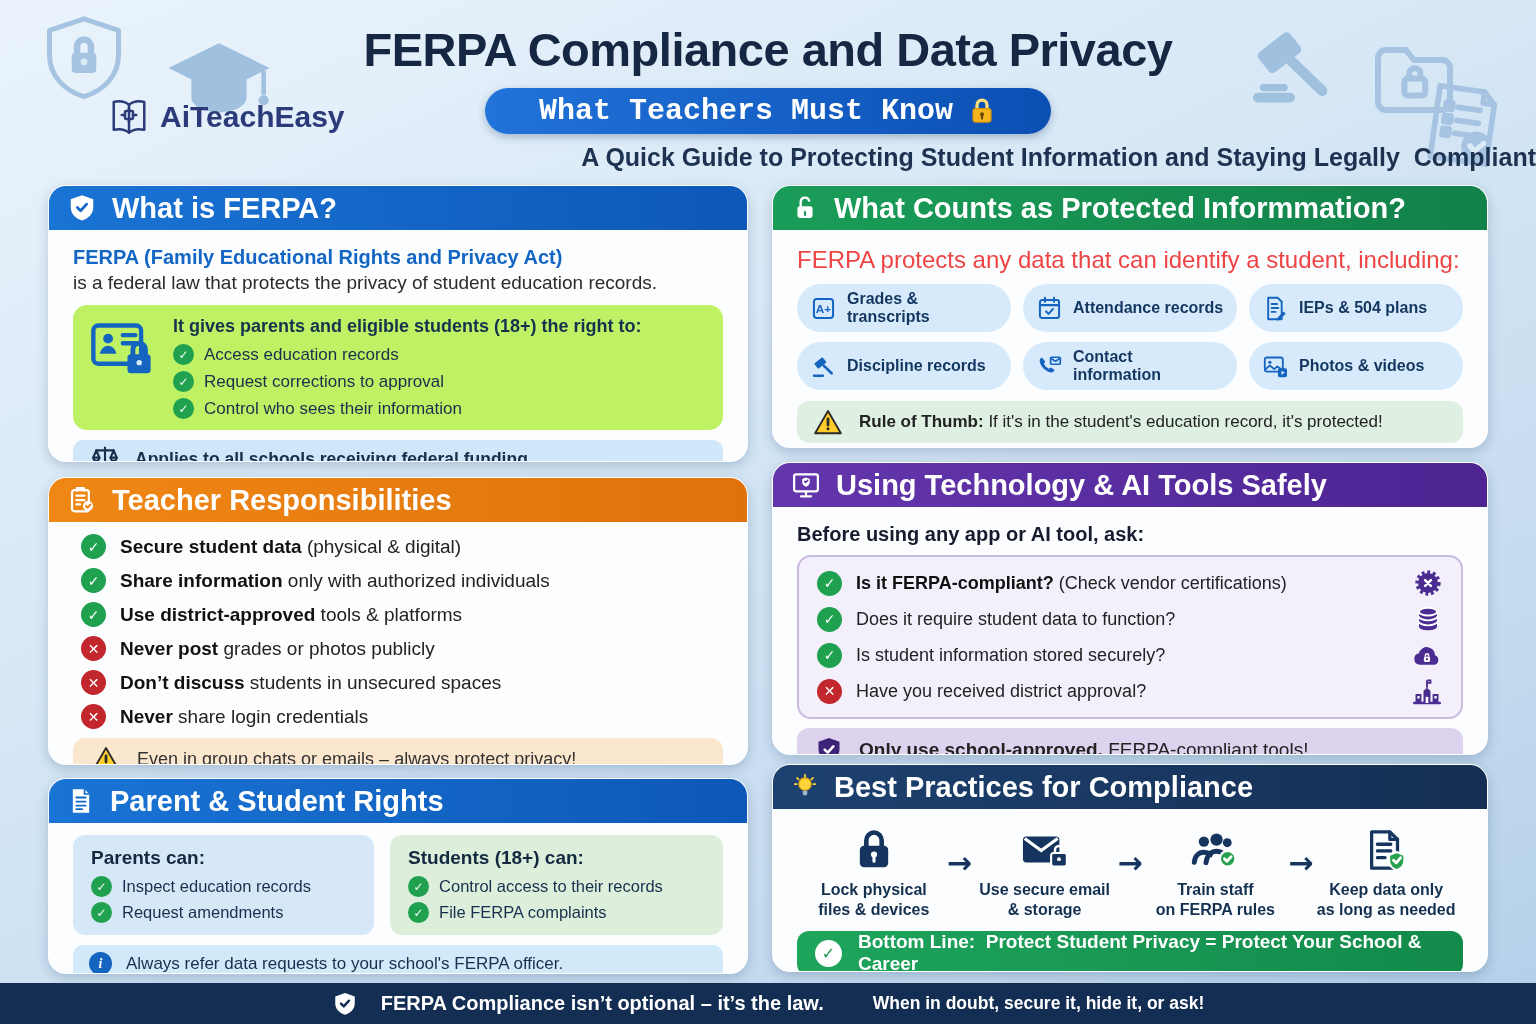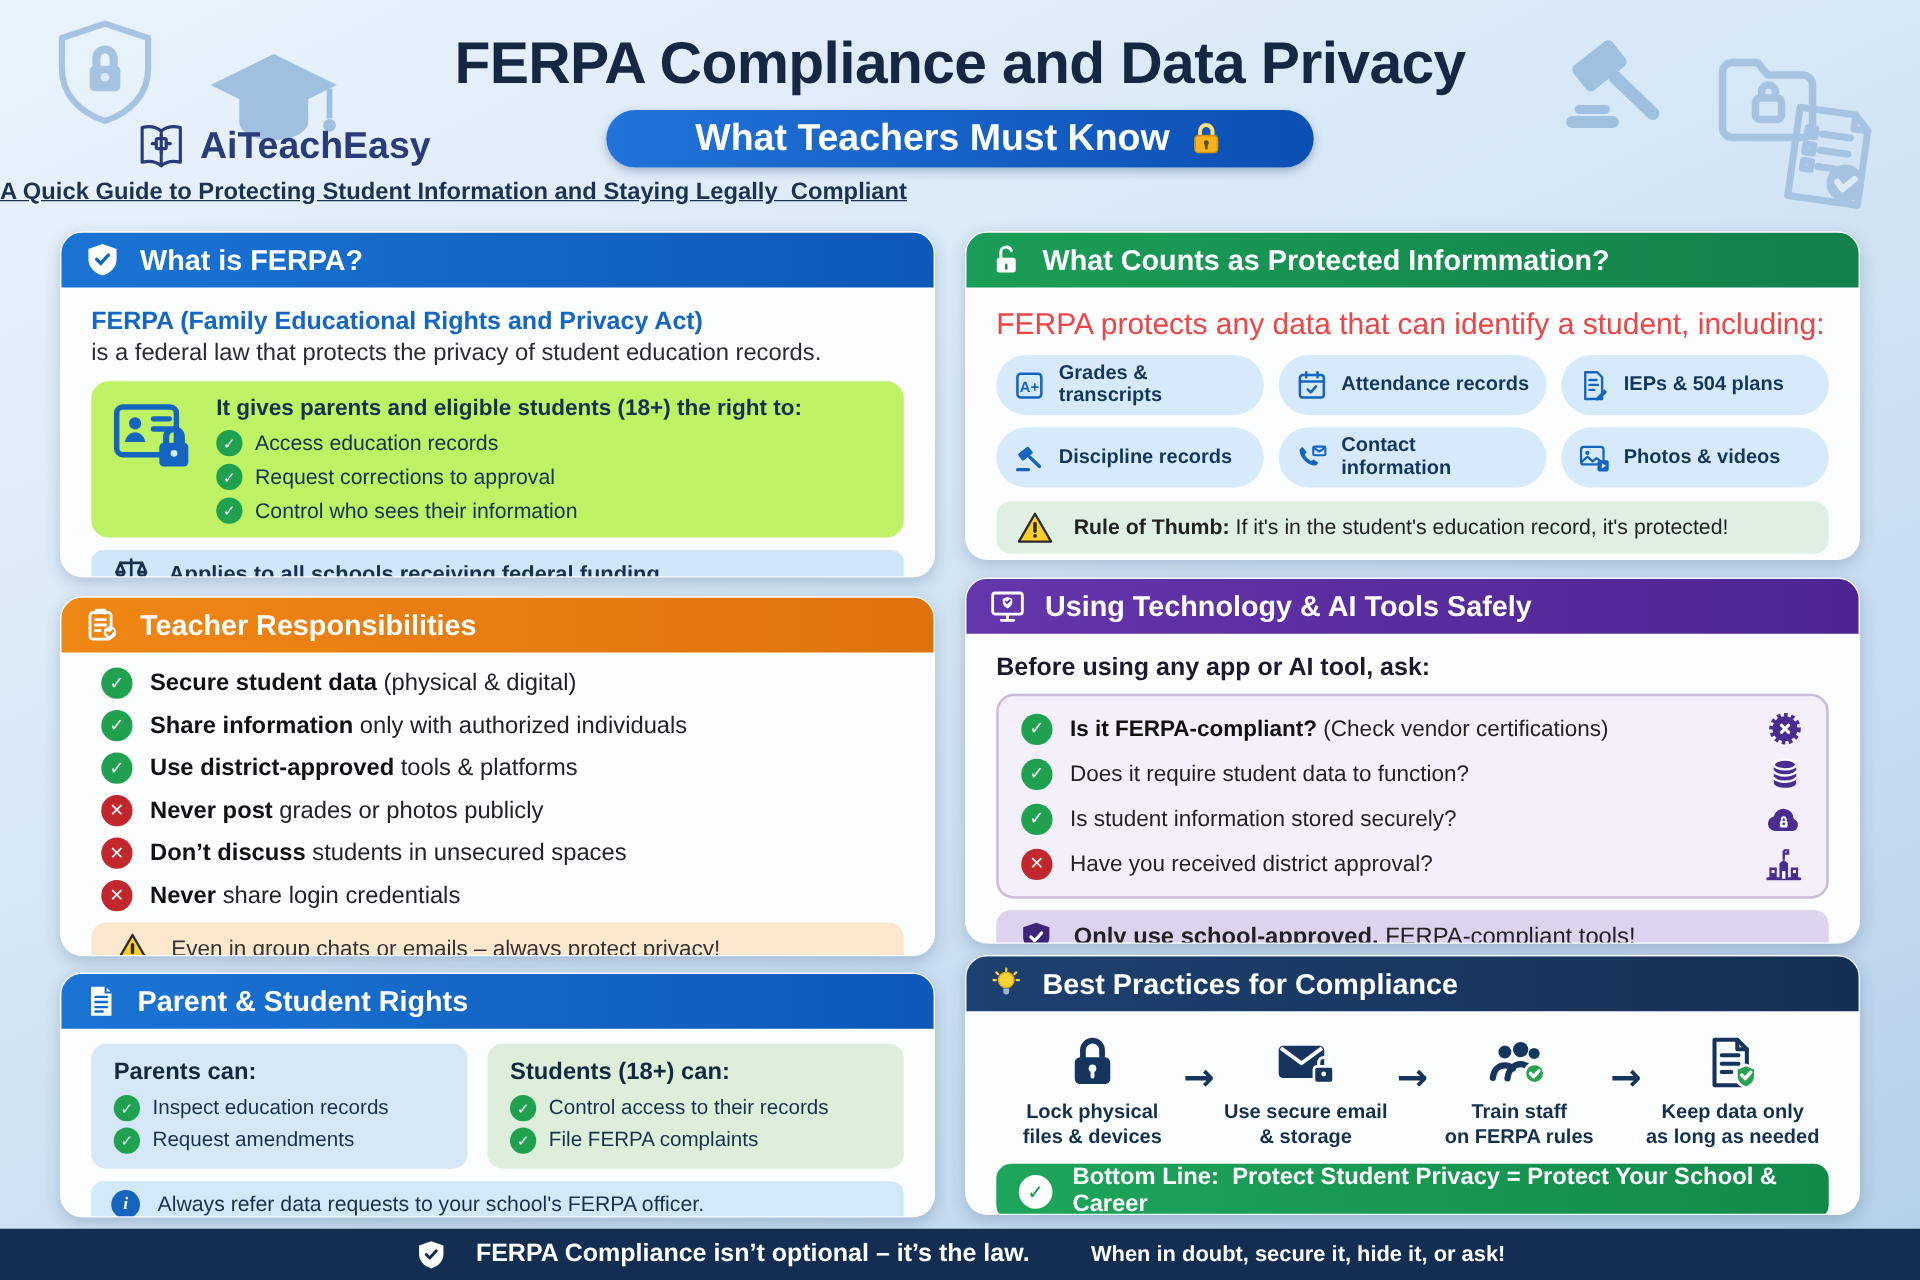--- a/index.html
+++ b/index.html
@@ -8,41 +8,41 @@
   .page { position:relative; width:1536px; height:1024px;
     background:linear-gradient(155deg,#eaf3fb 0%,#d9e9f7 35%,#c5dbef 75%,#b3cfe8 100%); }
 
   
   .hdr-title { position:absolute; top:22px; left:0; width:100%; text-align:center;
     font-size:47px; font-weight:800; color:#152743; letter-spacing:-0.5px; }
   .hdr-pill { position:absolute; top:88px; left:50%; transform:translateX(-50%);
     width:566px; height:46px; border-radius:26px;
     background:linear-gradient(90deg,#2173da,#0b4fb3);
     display:flex; align-items:center; justify-content:center; gap:14px;
-    box-shadow:0 3px 8px rgba(20,50,100,.3); }
+    box-shadow:0 3px 8px rgba(20,50,100,.3);font-family:Liberation Mono, monospace; }
   .hdr-pill-text { color:#fff; font-size:30px; font-weight:800; }
-  .hdr-sub { position:absolute; top:143px; left:0; width:100%; text-align:left;
-    font-size:19px; font-weight:700; color:#1d3250; white-space:pre-wrap;text-decoration:underline; }
+  .hdr-sub { position:absolute; top:143px; left:0; width:100%; text-align:right;
+    font-size:25px; font-weight:700; color:#1d3250; white-space:pre-wrap; }
   .logo { position:absolute; top:96px; left:106px; display:flex; align-items:center; gap:8px; color:#2b3a78; }
   .logo-text { font-size:30px; font-weight:800; }
   .deco { position:absolute; color:#a6c4e2; }
   .deco-shield { top:8px; left:38px; }
   .deco-cap { top:34px; left:158px; color:#9fc0de; }
   .deco-gavel { top:20px; left:1240px; color:#9fc0de; }
   .deco-folder { top:28px; left:1366px; }
   .deco-check { top:80px; left:1418px; transform:rotate(8deg); }
 
   
   .cols { position:absolute; top:185px; left:48px; width:1440px; display:flex; gap:24px; }
   .col-l { width:700px; display:flex; flex-direction:column; }
   .col-r { width:716px; display:flex; flex-direction:column; }
   .panel { background:#fbfdff; border-radius:18px; overflow:hidden;
     box-shadow:0 4px 12px rgba(25,55,95,.22); border:1px solid rgba(255,255,255,.8); }
   .p-hdr { height:44px; display:flex; align-items:center; gap:15px; padding:0 18px; color:#fff;
-    font-size:23px; font-weight:800; }
+    font-size:29px; font-weight:800; }
   .hdr-blue   { background:linear-gradient(90deg,#1a74d4,#0d58b8); }
   .hdr-green  { background:linear-gradient(90deg,#1a9d58,#12814a); }
   .hdr-orange { background:linear-gradient(90deg,#ef8714,#df720c); }
   .hdr-purple { background:linear-gradient(90deg,#6436ac,#4d2492); }
   .hdr-navy   { background:linear-gradient(90deg,#1d4170,#152f53); }
   .p-body { padding:12px 24px; }
 
   .badge { flex:0 0 auto; border-radius:50%; display:inline-flex; align-items:center; justify-content:center;
     color:#fff; font-weight:800; font-family:"DejaVu Sans",sans-serif; }
   .b-check { background:#1fa14f; }

